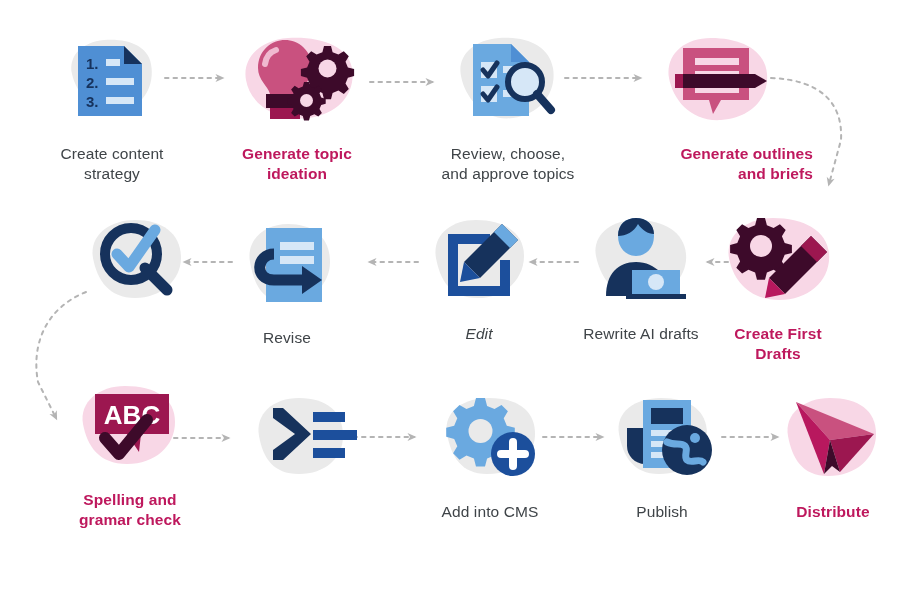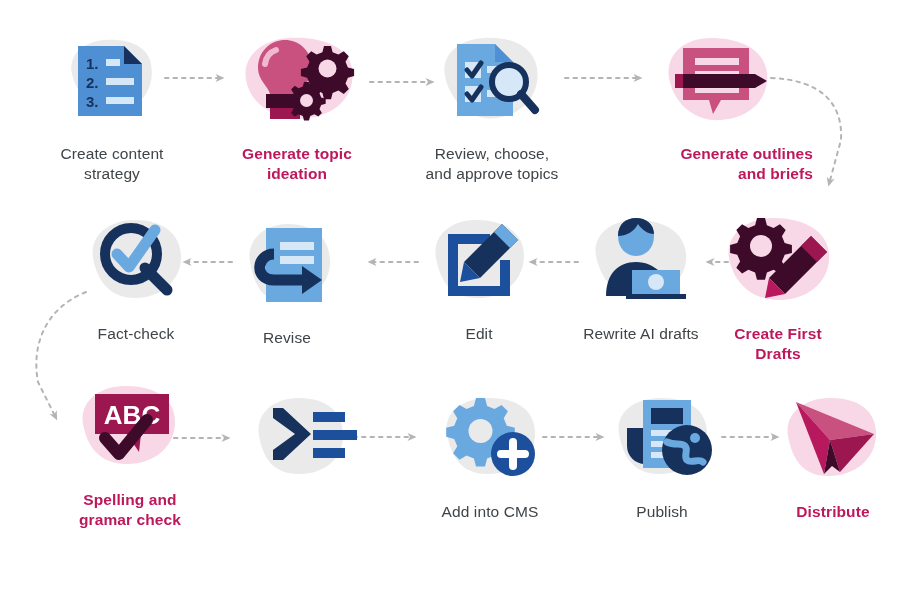--- a/index.html
+++ b/index.html
@@ -133,21 +133,21 @@
         <g fill="#3d0a2a">
           <path d="M72,52 l5,0 l1.2,4.5 l4.2,1.7 l3.9,-2.4 l3.6,3.6 l-2.4,3.9 l1.7,4.2 l4.5,1.2 l0,5 l-4.5,1.2 l-1.7,4.2 l2.4,3.9 l-3.6,3.6 l-3.9,-2.4 l-4.2,1.7 l-1.2,4.5 l-5,0 l-1.2,-4.5 l-4.2,-1.7 l-3.9,2.4 l-3.6,-3.6 l2.4,-3.9 l-1.7,-4.2 l-4.5,-1.2 l0,-5 l4.5,-1.2 l1.7,-4.2 l-2.4,-3.9 l3.6,-3.6 l3.9,2.4 l4.2,-1.7 Z"></path>
         </g>
         <circle cx="74.5" cy="70.5" r="6.5" fill="#f8d7e6"></circle>
       </svg>
     </div>
     <div class="node-label pink" style="white-space:pre-line;">Generate topic
 ideation</div>
   </div>
 
-  <div class="node" style="left:492px; top:30px;">
+  <div class="node" style="left:508px; top:30px;">
     <div class="node-art">
       <svg width="130" height="100" viewBox="0 0 130 100">
         <path d="M18,46 C14,26 30,10 56,8 C84,6 106,16 110,38 C114,62 98,84 70,88 C42,92 22,68 18,46 Z" fill="#eaeaea"></path>
         <path d="M30,14 L68,14 L86,32 L86,86 L30,86 Z" fill="#6aa9e0"></path>
         <path d="M68,14 L86,32 L68,32 Z" fill="#4f8fd4"></path>
         <rect x="38" y="32" width="16" height="16" fill="#d6e7f7"></rect>
         <rect x="38" y="56" width="16" height="16" fill="#d6e7f7"></rect>
         <path d="M40,40 L45,46 L54,33" stroke="#16325c" stroke-width="5" fill="none" stroke-linecap="round" stroke-linejoin="round"></path>
         <path d="M40,64 L45,70 L54,57" stroke="#16325c" stroke-width="5" fill="none" stroke-linecap="round" stroke-linejoin="round"></path>
         <rect x="60" y="36" width="16" height="7" fill="#d6e7f7"></rect>
@@ -211,21 +211,21 @@
   <div class="node" style="left:479px; top:210px;">
     <div class="node-art">
       <svg width="130" height="100" viewBox="0 0 130 100">
         <path d="M22,48 C18,26 36,10 62,10 C90,10 110,22 110,46 C110,68 92,88 64,88 C36,88 26,70 22,48 Z" fill="#eaeaea"></path>
         <path d="M34,24 L76,24 L76,34 L44,34 L44,76 L86,76 L86,50 L96,50 L96,86 L34,86 Z" fill="#1c4f9c"></path>
         <path d="M88,14 L104,30 L66,68 L50,52 Z" fill="#16325c"></path>
         <path d="M88,14 L104,30 L96,38 L80,22 Z" fill="#6aa9e0"></path>
         <path d="M50,52 L66,68 L46,72 Z" fill="#1c4f9c"></path>
       </svg>
     </div>
-    <div class="node-label gray" style="white-space:pre-line;">Edit</div>
+    <div class="node-label gray" style="white-space:pre-line;font-style:italic;">Edit</div>
   </div>
 
   <div class="node" style="left:287px; top:214px;">
     <div class="node-art">
       <svg width="130" height="100" viewBox="0 0 130 100">
         <path d="M28,48 C24,26 42,10 66,10 C92,10 108,24 108,48 C108,70 90,88 64,88 C40,88 32,70 28,48 Z" fill="#eaeaea"></path>
         <rect x="44" y="14" width="56" height="74" fill="#6aa9e0"></rect>
         <rect x="58" y="28" width="34" height="8" fill="#d6e7f7"></rect>
         <rect x="58" y="42" width="34" height="8" fill="#d6e7f7"></rect>
         <path d="M52,40 C34,40 32,66 52,66 L86,66" stroke="#16325c" stroke-width="11" fill="none" stroke-linecap="butt"></path>
@@ -237,21 +237,20 @@
 
   <div class="node" style="left:136px; top:210px;">
     <div class="node-art">
       <svg width="130" height="100" viewBox="0 0 130 100">
         <path d="M22,48 C18,26 38,10 64,10 C92,10 110,24 110,48 C110,70 90,88 64,88 C38,88 26,70 22,48 Z" fill="#eaeaea"></path>
         <circle cx="60" cy="44" r="26" fill="none" stroke="#16325c" stroke-width="10"></circle>
         <path d="M74,58 L96,80" stroke="#16325c" stroke-width="11" stroke-linecap="round"></path>
         <path d="M46,44 L58,57 L84,20" stroke="#6aa9e0" stroke-width="11" fill="none" stroke-linecap="round" stroke-linejoin="round"></path>
       </svg>
     </div>
-    <div class="node-label gray" style="white-space:pre-line;">Fact-check</div>
   </div>
 
   <div class="node" style="left:130px; top:376px;">
     <div class="node-art">
       <svg width="130" height="100" viewBox="0 0 130 100">
         <path d="M18,48 C14,26 34,10 60,10 C90,10 110,22 110,46 C110,70 90,88 62,88 C34,88 22,70 18,48 Z" fill="#f8d7e6"></path>
         <path d="M30,18 L104,18 L104,58 L76,58 L74,76 L62,58 L30,58 Z" fill="#9c1750"></path>
         <text x="67" y="48" text-anchor="middle" font-family="Liberation Sans, sans-serif" font-size="26" font-weight="700" fill="#ffffff">ABC</text>
         <path d="M40,62 L54,78 L82,44" stroke="#3d0a2a" stroke-width="12" fill="none" stroke-linecap="round" stroke-linejoin="round"></path>
       </svg>

